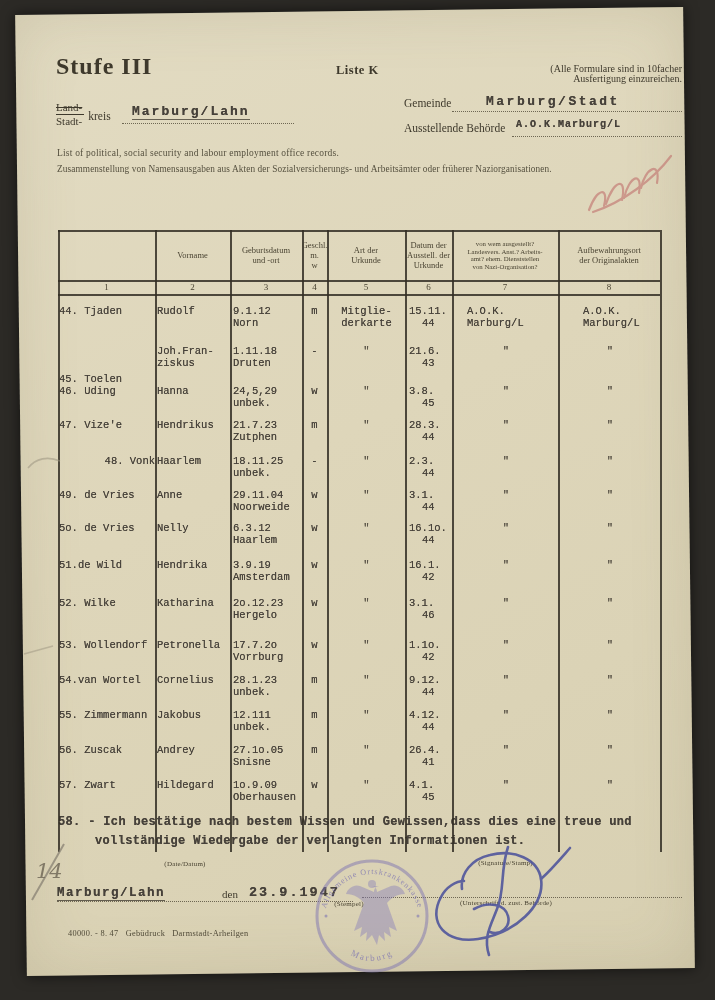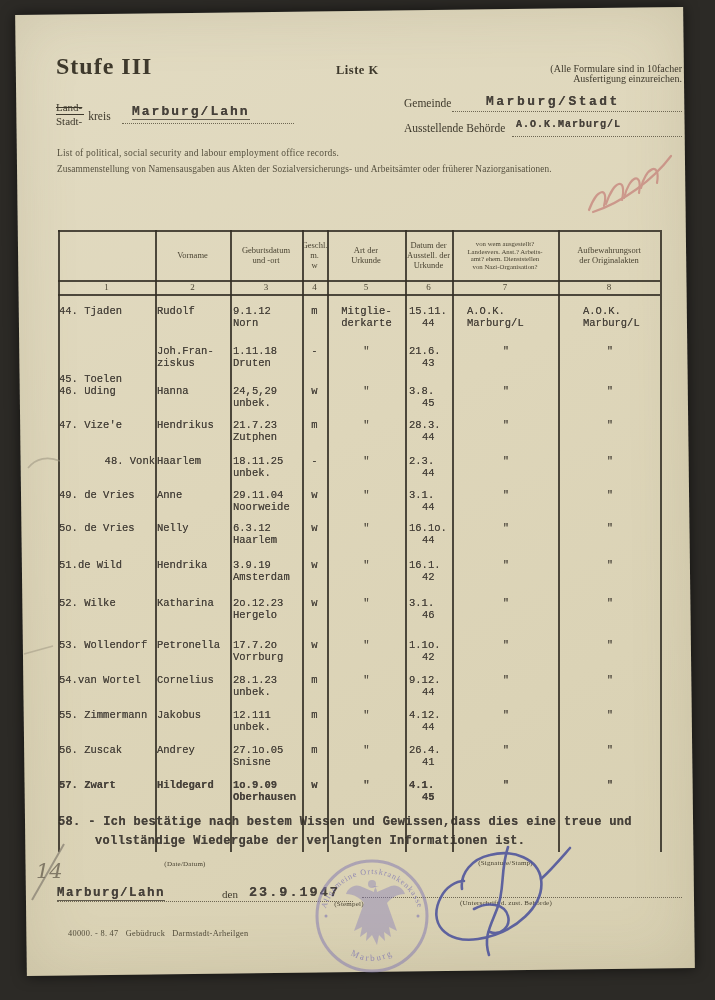--- a/index.html
+++ b/index.html
@@ -258,21 +258,21 @@
       <div class="t-row" style="top: 514px;">
         <div class="cell" style="left: 1px; top: 0px; width: 96px; text-align: left;"><div>56. Zuscak</div></div>
         <div class="cell" style="left: 99px; top: 0px; width: 80px; text-align: left;"><div>Andrey</div></div>
         <div class="cell" style="left: 175px; top: 0px; width: 82px; text-align: left;"><div>27.1o.05</div><div>Snisne</div></div>
         <div class="cell" style="left: 244px; top: 0px; width: 25px; text-align: center;"><div>m</div></div>
         <div class="cell" style="left: 270px; top: 0px; width: 77px; text-align: center; color: rgb(90, 84, 72);"><div>"</div></div>
         <div class="cell" style="left: 351px; top: 0px; width: 48px; text-align: left;"><div>26.4.</div><div style="margin-left: 13px;">41</div></div>
         <div class="cell" style="left: 396px; top: 0px; width: 104px; text-align: center; color: rgb(90, 84, 72);"><div>"</div></div>
         <div class="cell" style="left: 502px; top: 0px; width: 100px; text-align: center; color: rgb(90, 84, 72);"><div>"</div></div>
       </div>
-      <div class="t-row" style="top: 549px; font-weight: bold;">
+      <div class="t-row" style="top: 549px;">
         <div class="cell" style="left: 1px; top: 0px; width: 96px; text-align: left;"><div>57. Zwart</div></div>
         <div class="cell" style="left: 99px; top: 0px; width: 80px; text-align: left;"><div>Hildegard</div></div>
         <div class="cell" style="left: 175px; top: 0px; width: 82px; text-align: left;"><div>1o.9.09</div><div>Oberhausen</div></div>
         <div class="cell" style="left: 244px; top: 0px; width: 25px; text-align: center;"><div>w</div></div>
         <div class="cell" style="left: 270px; top: 0px; width: 77px; text-align: center; color: rgb(90, 84, 72);"><div>"</div></div>
         <div class="cell" style="left: 351px; top: 0px; width: 48px; text-align: left;"><div>4.1.</div><div style="margin-left: 13px;">45</div></div>
         <div class="cell" style="left: 396px; top: 0px; width: 104px; text-align: center; color: rgb(90, 84, 72);"><div>"</div></div>
         <div class="cell" style="left: 502px; top: 0px; width: 100px; text-align: center; color: rgb(90, 84, 72);"><div>"</div></div>
       </div>
     </div>

